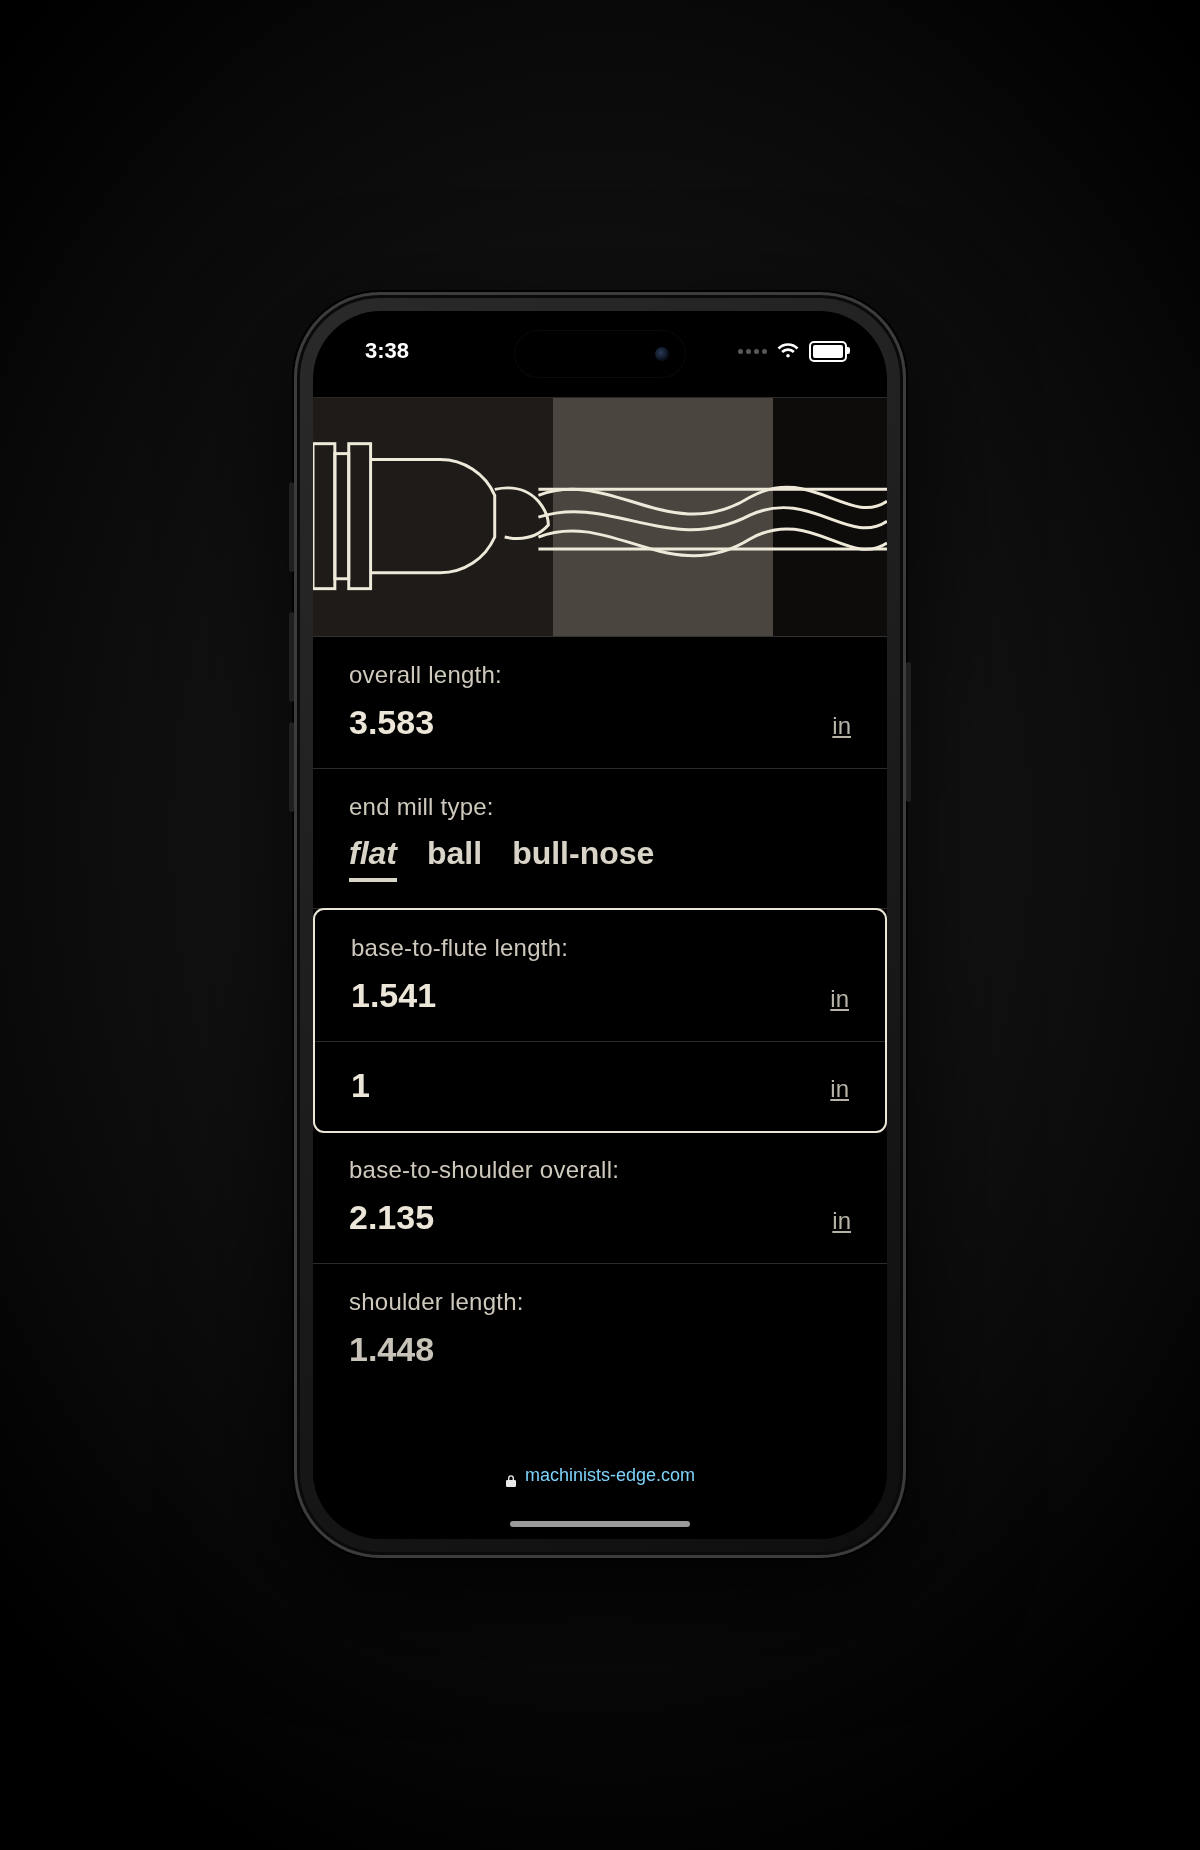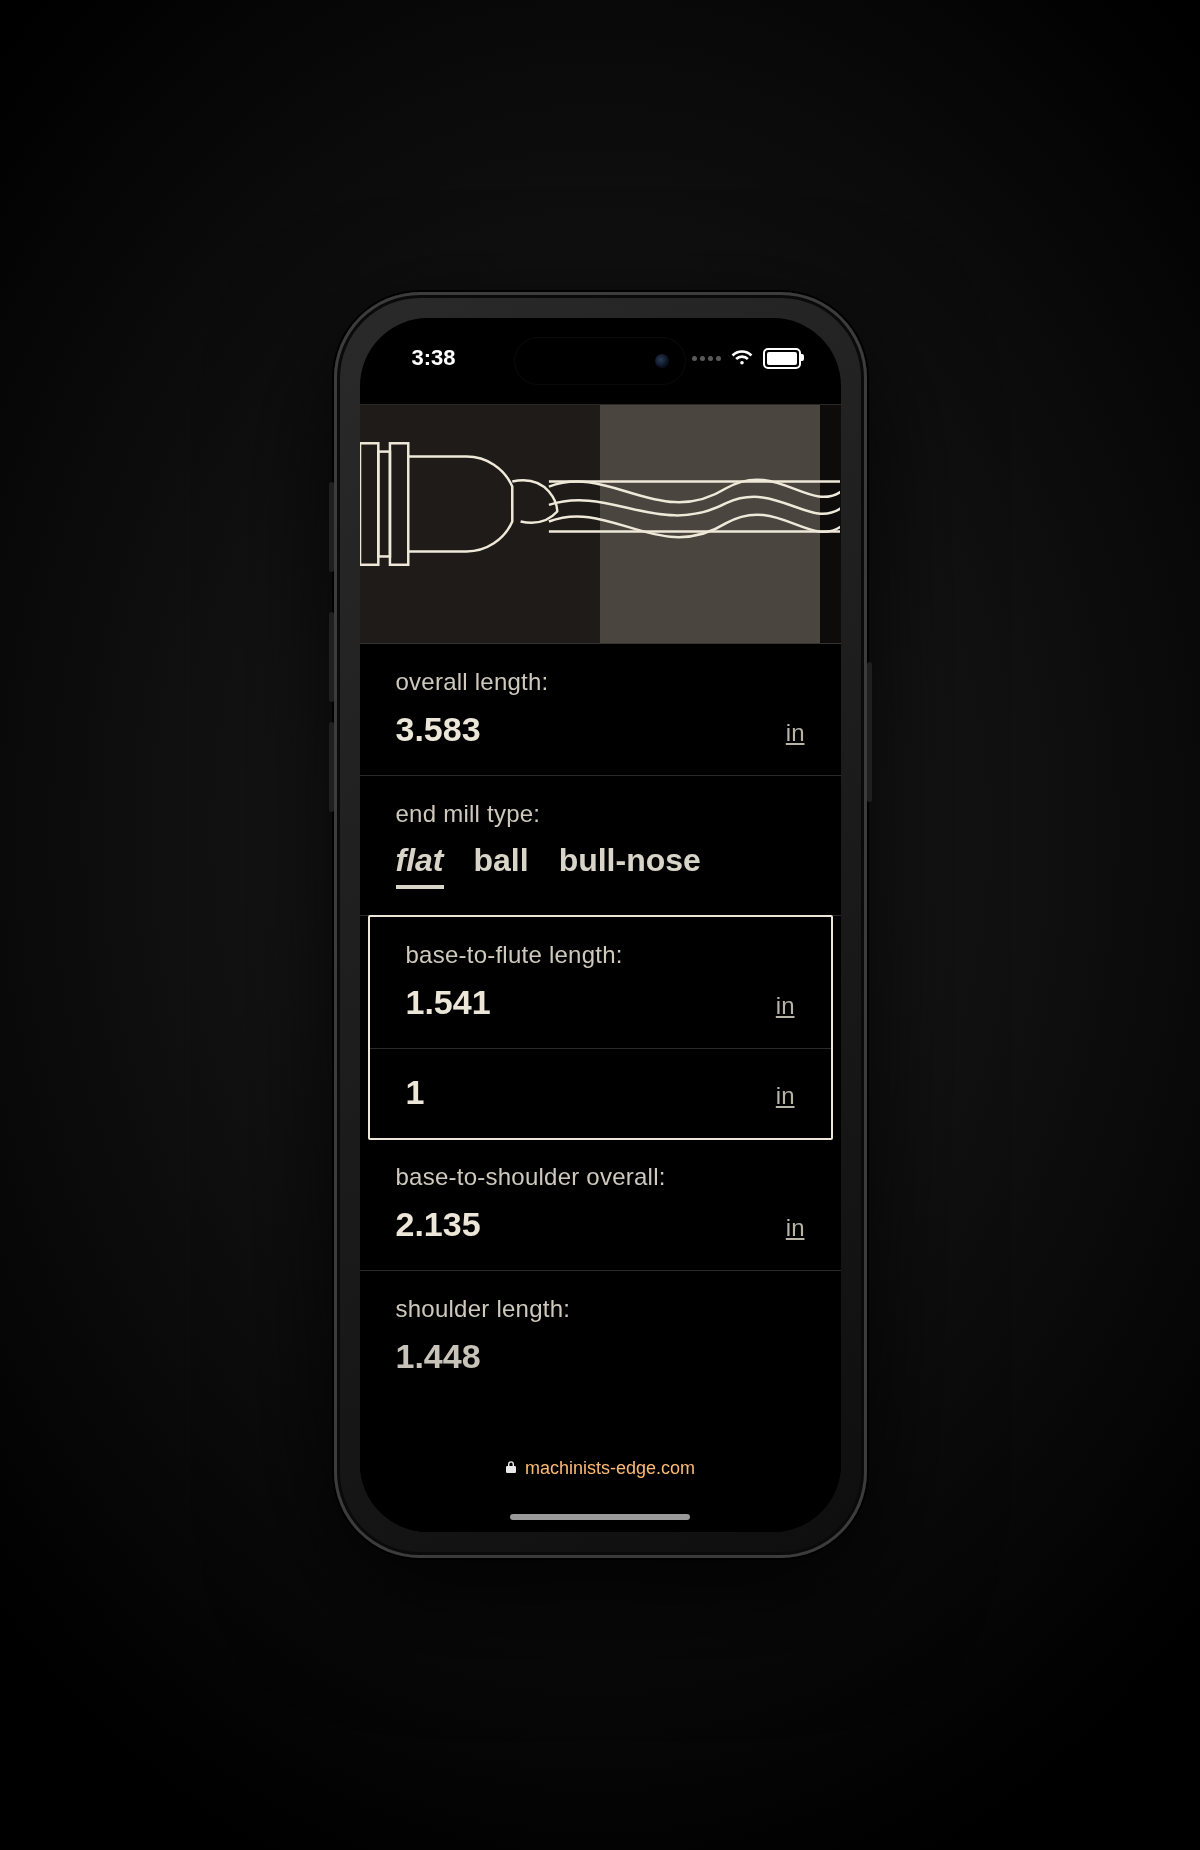--- a/index.html
+++ b/index.html
@@ -23,29 +23,29 @@
       radial-gradient(ellipse 70% 60% at 50% 45%,
         #202020 0%, #151515 35%, #0a0a0a 70%, #000 100%);
     font-family:-apple-system,BlinkMacSystemFont,"Segoe UI",Helvetica,Arial,sans-serif;
     display:flex;align-items:center;justify-content:center;
     overflow:hidden;
   }
 
   
   .phone{
     position:relative;
-    width:533px;height:1266px;
+    width:612px;height:1266px;
     border-radius:86px;
     background:linear-gradient(145deg,#2a2a2a,#0e0e0e);
     box-shadow:
       0 0 0 2px #000,
       0 40px 120px rgba(0,0,0,.9),
       inset 0 0 0 3px #3c3c3c,
       inset 0 0 0 6px #0a0a0a;
-    padding:26px;
+    padding:19px;
     box-sizing:border-box;
   }
   .phone::before,
   .phone::after{ 
     content:"";position:absolute;background:#1f1f1f;border-radius:3px;
   }
   .phone::before{left:-5px;top:320px;width:5px;height:90px;box-shadow:0 -130px 0 #1f1f1f,0 110px 0 #1f1f1f;}
   .phone::after{right:-5px;top:370px;width:5px;height:140px;}
 
   .screen{
@@ -111,38 +111,38 @@
   .row .label{
     font-size:24px;color:var(--text-dim);font-weight:400;margin-bottom:14px;
     letter-spacing:.01em;
   }
   .row .valwrap{display:flex;align-items:baseline;justify-content:space-between;}
   .row .value{font-size:34px;font-weight:700;color:var(--text);}
   .row .unit{font-size:24px;color:var(--unit);text-decoration:underline;}
 
   .group-emph{
     border:2px solid var(--text);
-    border-radius:2px;
-    margin:-1px 8px;
+    border-radius:11px;
+    margin:-1px 0;
   }
   .group-emph .row:last-child{border-bottom:none;}
 
   
   .seg{display:flex;gap:30px;font-size:32px;font-weight:700;color:var(--text);}
   .seg span{padding-bottom:6px;cursor:pointer;opacity:.92;}
   .seg span.sel{border-bottom:4px solid var(--text);font-weight:800;font-style:italic;}
 
   
   .chrome{
     position:absolute;left:0;right:0;bottom:0;height:86px;
     background:#000;
     display:flex;flex-direction:column;align-items:center;justify-content:flex-start;
     padding-top:12px;box-sizing:border-box;z-index:6;
   }
-  .url{display:flex;align-items:flex-start;gap:8px;color:#fdba74;font-size:18px;}
+  .url{display:flex;align-items:flex-end;gap:8px;color:#7dd3fc;font-size:18px;}
   .lock{width:12px;height:14px;}
   .homebar{position:absolute;bottom:12px;left:50%;transform:translateX(-50%);width:180px;height:6px;border-radius:3px;background:#9a9a9a;}
 
   
   .peek .value{opacity:.85;}
 </style>
 </head>
 <body>
 
 <div class="phone">

